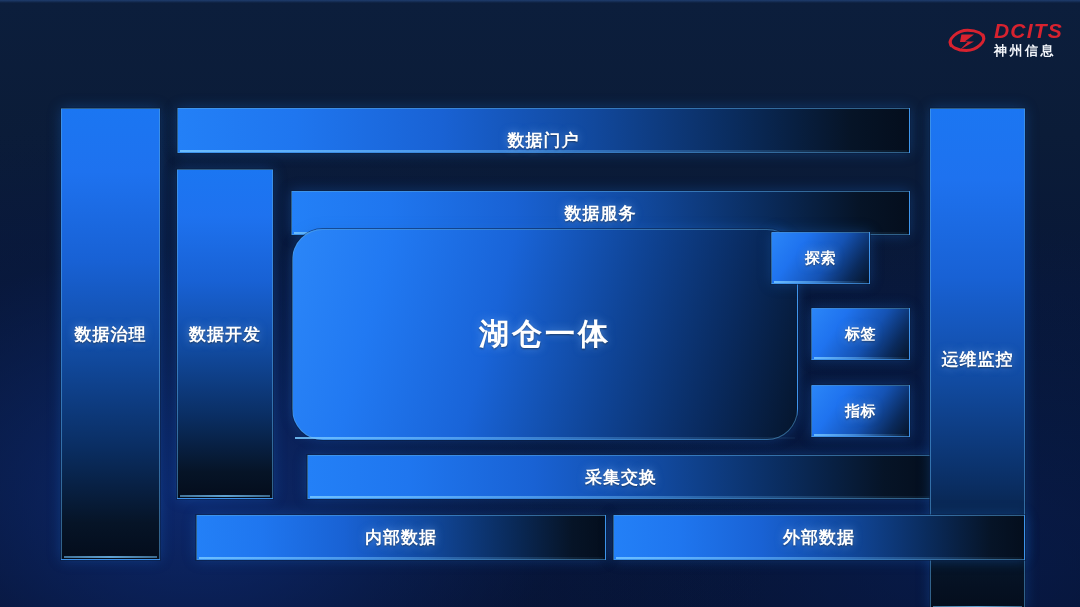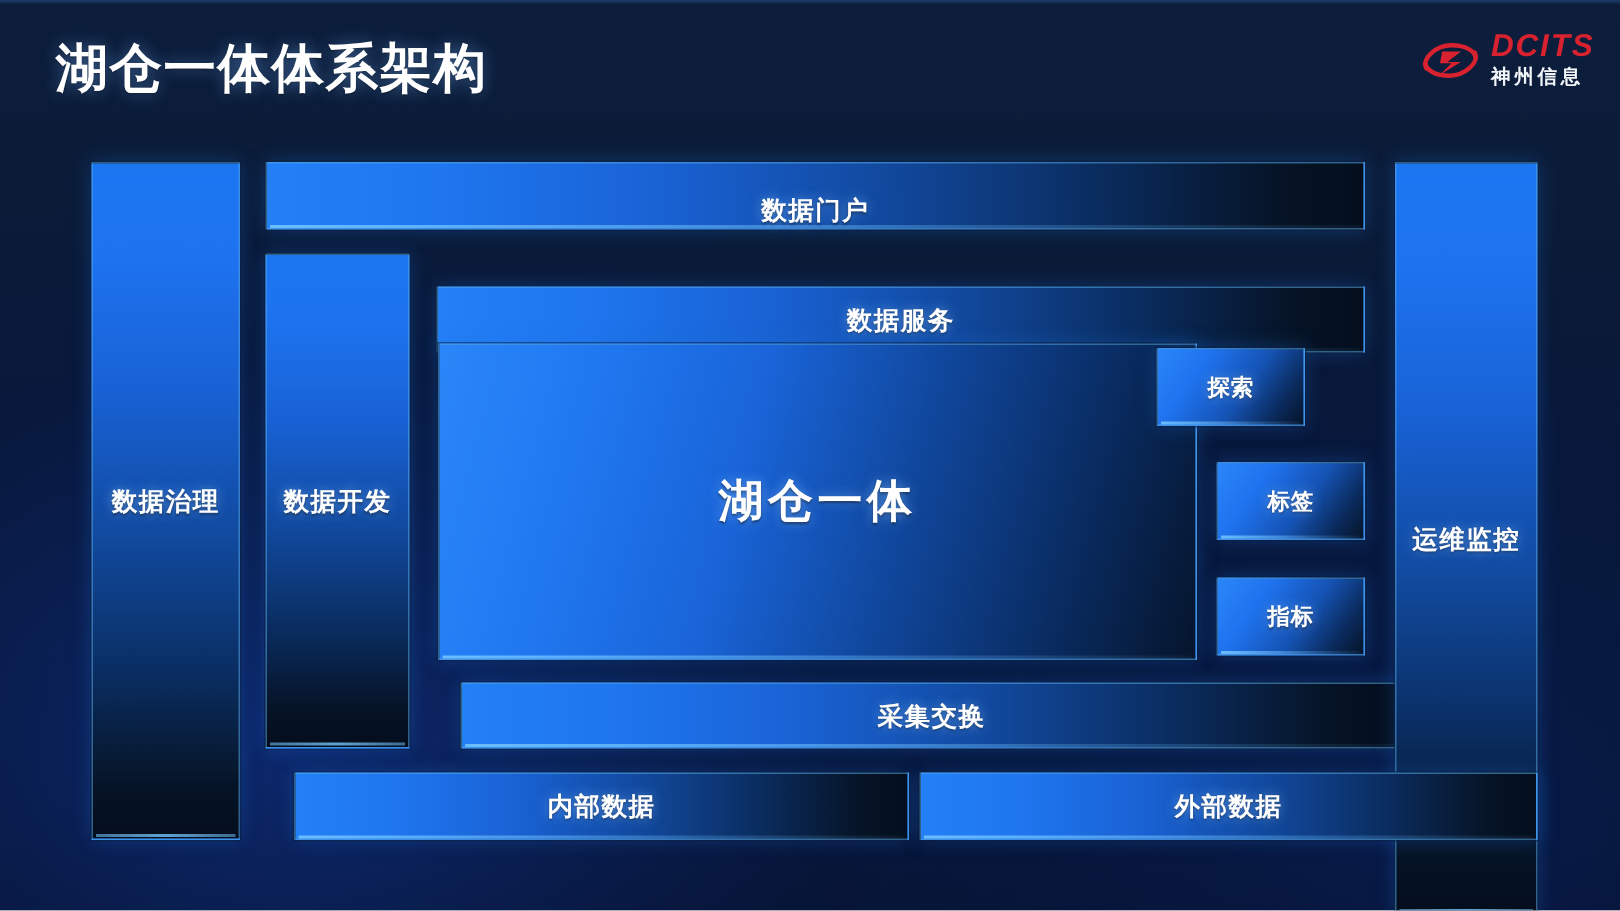--- a/index.html
+++ b/index.html
@@ -122,21 +122,20 @@
   
   .fs-sm { font-size: 15px; letter-spacing: 0.5px; }
   .fs-md { font-size: 17px; letter-spacing: 1px; }
   .fs-lg { font-size: 30px; letter-spacing: 3px; }
 </style>
 </head>
 <body>
 
 <div id="slide">
 
-  <div class="title">湖仓一体体系架构</div>
 
   <div class="logo">
     <span>
       <svg class="logo-mark" viewBox="0 0 60 46" xmlns="http://www.w3.org/2000/svg">
         <g fill="none" stroke="#d8222f" stroke-width="4.2" stroke-linecap="round">
           <path d="M7 31 C 2 22, 16 9, 31 9 C 44 9, 53 14, 54 21"></path>
           <path d="M53 16 C 58 25, 44 38, 29 38 C 16 38, 7 33, 6 26"></path>
         </g>
         <path d="M22 15 L40 15 L27 25 L40 25 L20 37 L31 26 L20 26 Z" fill="#d8222f"></path>
       </svg>
@@ -156,21 +155,21 @@
   </div>
 
   <div class="panel vert" style="left:177px; top:169px; width:96px; height:330px;">
     <span class="label fs-md">数据开发</span>
   </div>
 
   <div class="panel horiz" style="left:291px; top:169px; width:619px; height:44px;margin-top:22px;">
     <span class="label fs-md">数据服务</span>
   </div>
 
-  <div class="panel hero" style="left:292px; top:229px; width:506px; height:211px;">
+  <div class="panel hero" style="left:292px; top:229px; width:506px; height:211px;border-radius:31px;">
     <span class="label fs-lg">湖仓一体</span>
   </div>
 
   <div class="panel chip" style="left:771px; top:232px; width:99px; height:52px;">
     <span class="label fs-sm">探索</span>
   </div>
   <div class="panel chip" style="left:811px; top:308px; width:99px; height:52px;">
     <span class="label fs-sm">标签</span>
   </div>
   <div class="panel chip" style="left:811px; top:385px; width:99px; height:52px;">

